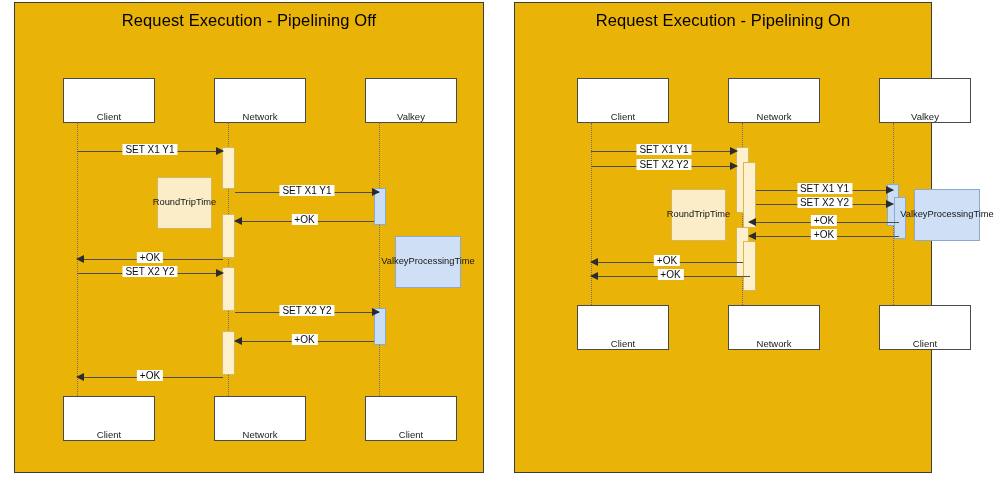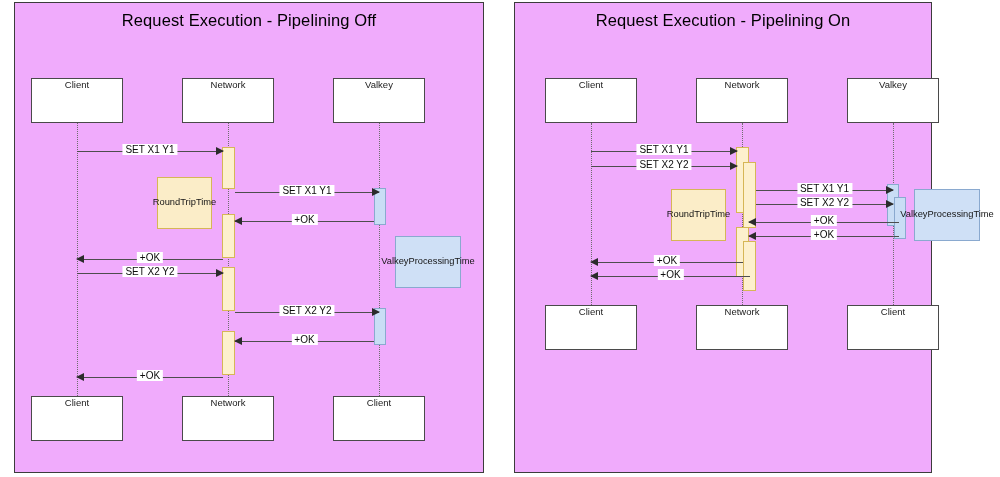--- a/index.html
+++ b/index.html
@@ -3,36 +3,36 @@
 <meta charset="utf-8">
 <style>
   html,body{margin:0;padding:0;background:#ffffff;}
   body{
     width:1000px;height:477px;position:relative;overflow:hidden;
     font-family:"Liberation Sans","DejaVu Sans",sans-serif;
     color:#000;
   }
   .panel{
     position:absolute;top:2px;height:471px;
-    border:1.5px solid #3c3c3c;background:#f0abfc;box-sizing:border-box;
+    border:1.5px solid #3c3c3c;background:#eab308;box-sizing:border-box;
   }
   #panel-left{left:14px;width:470px;}
   #panel-right{left:514px;width:418px;}
 
   .diagram-title{
     position:absolute;left:0;width:100%;top:8px;
     text-align:center;font-size:16.5px;color:#000;
     letter-spacing:.1px;white-space:nowrap;
   }
 
   .lifeline-box{
     position:absolute;box-sizing:border-box;
     border:1.3px solid #4a4a4a;background:#ffffff;
-    display:flex;align-items:flex-start;justify-content:center;
-    font-size:9.5px;color:#1a1a1a;
+    display:flex;align-items:flex-end;justify-content:center;
+    font-size:9.5px;color:#1a1a1a;margin-left:32px;
   }
   .lifeline-line{
     position:absolute;width:0;
     border-left:1.2px dotted #6e6e6e;
   }
 
   .act-bar{
     position:absolute;box-sizing:border-box;
   }
   .act-yellow{background:#fdf0cd;border:1px solid #d6b656;}

